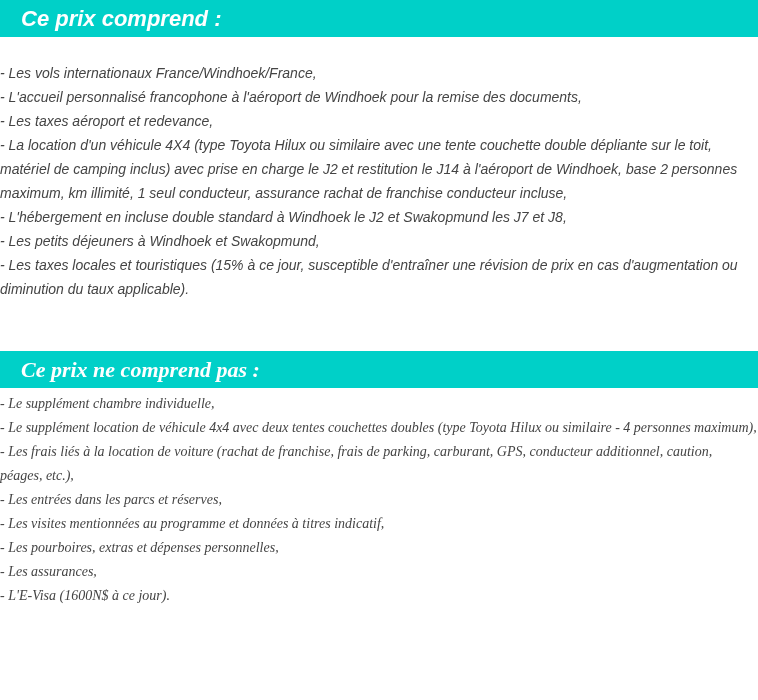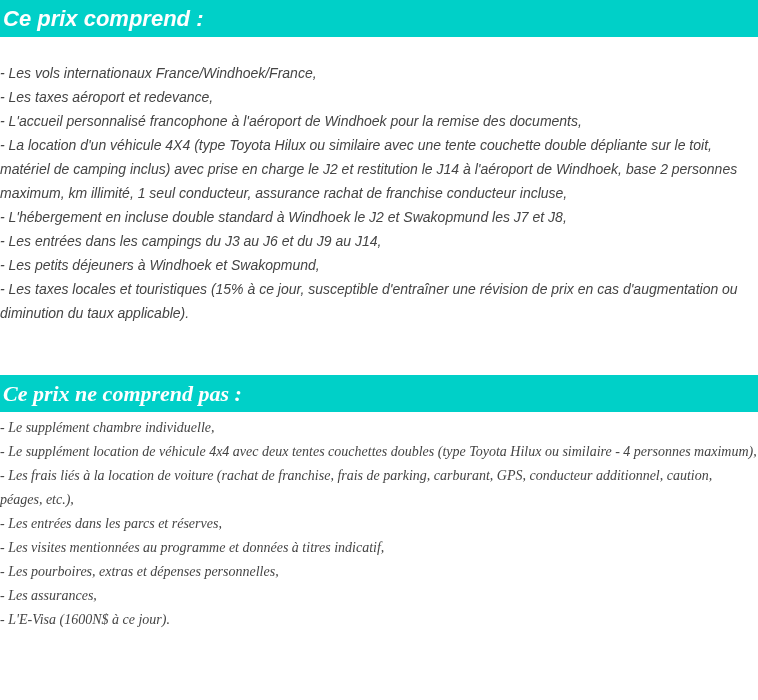--- a/index.html
+++ b/index.html
@@ -9,21 +9,21 @@
       color: #444444;
     }
     .section-header {
       background: #00d0c8;
       color: #ffffff;
       height: 37px;
       line-height: 37px;
       font-style: italic;
       font-weight: bold;
       font-size: 22px;
-      padding-left: 3px;
+      padding-left: 21px;
       box-sizing: border-box;
       width: 758px;
     }
     .list {
       margin: 0;
       padding: 0;
       list-style: none;
       font-style: italic;
       font-size: 14px;
       line-height: 24px;
@@ -34,25 +34,24 @@
     #section-excluded { margin-top: 50px; font-family: Liberation Serif, serif; }
     #section-excluded .list { margin-top: 4px; }
   </style>
 </head>
 <body>
 
 <div id="section-included">
   <div class="section-header">Ce prix comprend :</div>
   <ul class="list">
     <li>- Les vols internationaux France/Windhoek/France,</li>
+    <li>- L'accueil personnalisé francophone à l'aéroport de Windhoek pour la remise des documents,</li>
     <li>- Les taxes aéroport et redevance,</li>
-    <li>- L'accueil personnalisé francophone à l'aéroport de Windhoek pour la remise des documents,</li>
     <li>- La location d'un véhicule 4X4 (type Toyota Hilux ou similaire avec une tente couchette double dépliante sur le toit, matériel de camping inclus) avec prise en charge le J2 et restitution le J14 à l'aéroport de Windhoek, base 2 personnes maximum, km illimité, 1 seul conducteur, assurance rachat de franchise conducteur incluse,</li>
     <li>- L'hébergement en incluse double standard à Windhoek le J2 et Swakopmund les J7 et J8,</li>
-    <li>- Les entrées dans les campings du J3 au J6 et du J9 au J14,</li>
     <li>- Les petits déjeuners à Windhoek et Swakopmund,</li>
     <li>- Les taxes locales et touristiques (15% à ce jour, susceptible d'entraîner une révision de prix en cas d'augmentation ou diminution du taux applicable).</li>
   </ul>
 </div>
 
 <div id="section-excluded">
   <div class="section-header">Ce prix ne comprend pas :</div>
   <ul class="list">
     <li>- Le supplément chambre individuelle,</li>
     <li>- Le supplément location de véhicule 4x4 avec deux tentes couchettes doubles (type Toyota Hilux ou similaire - 4 personnes maximum),</li>

